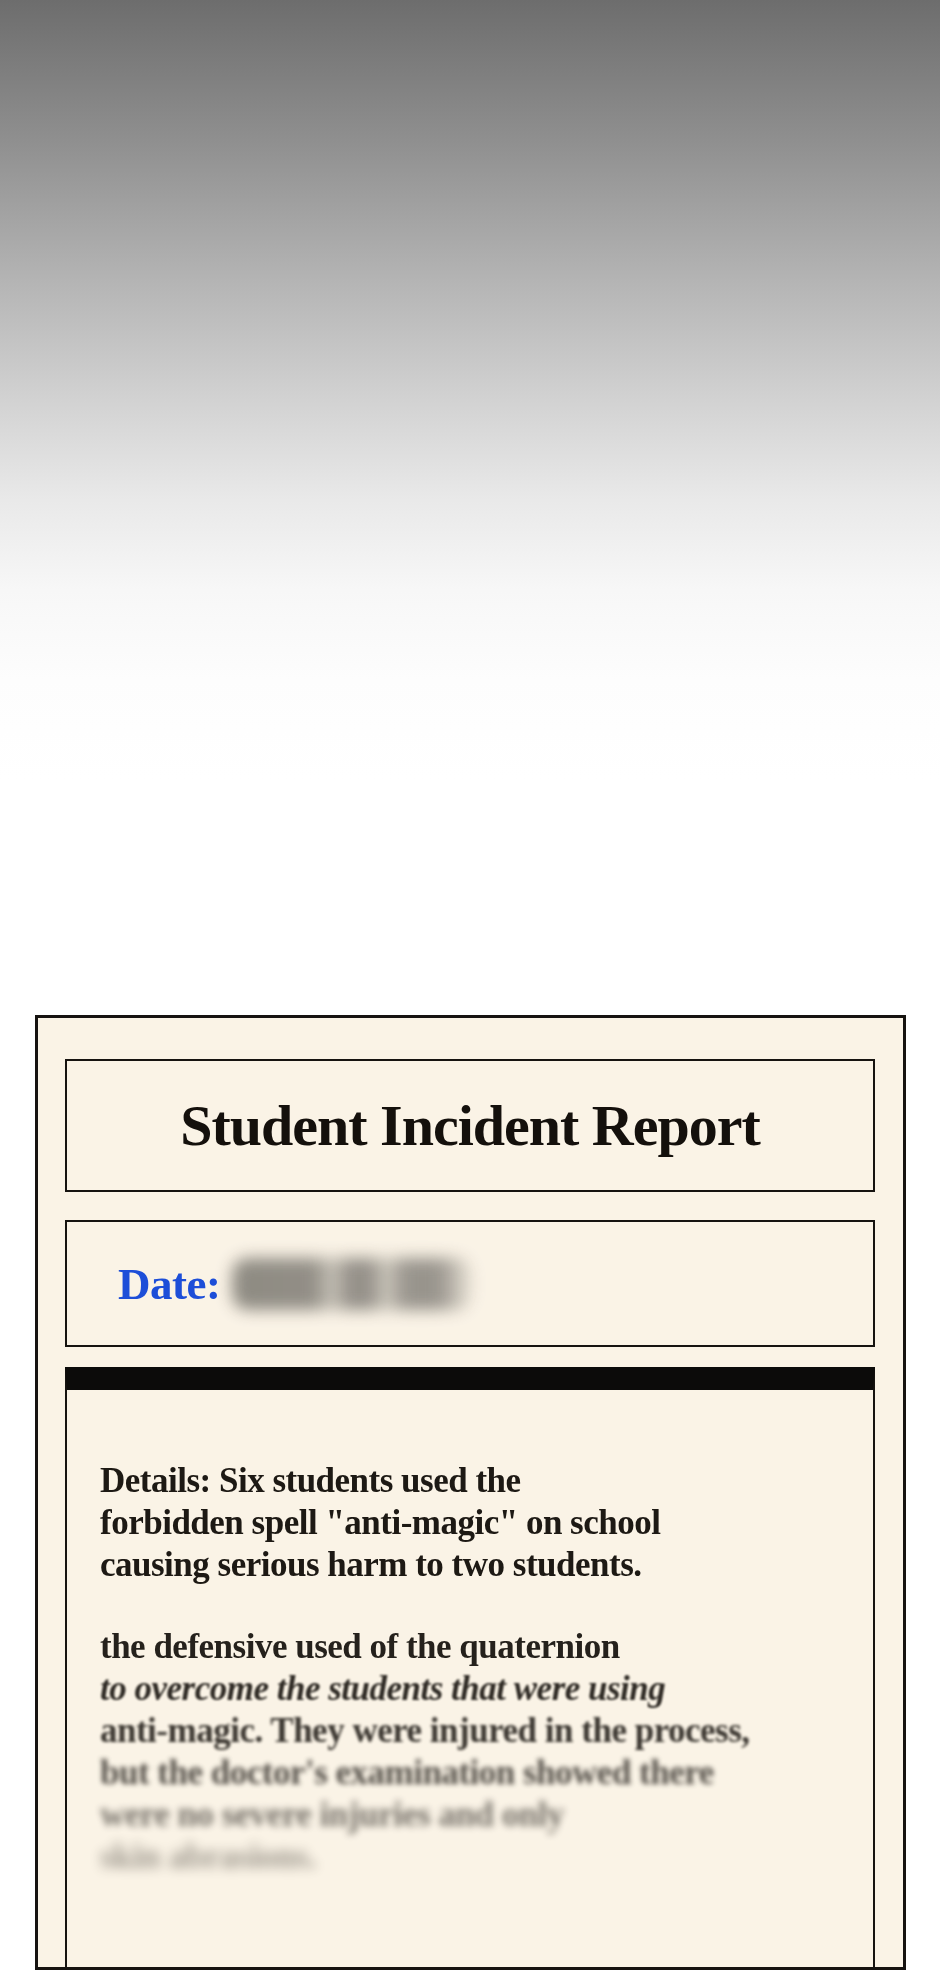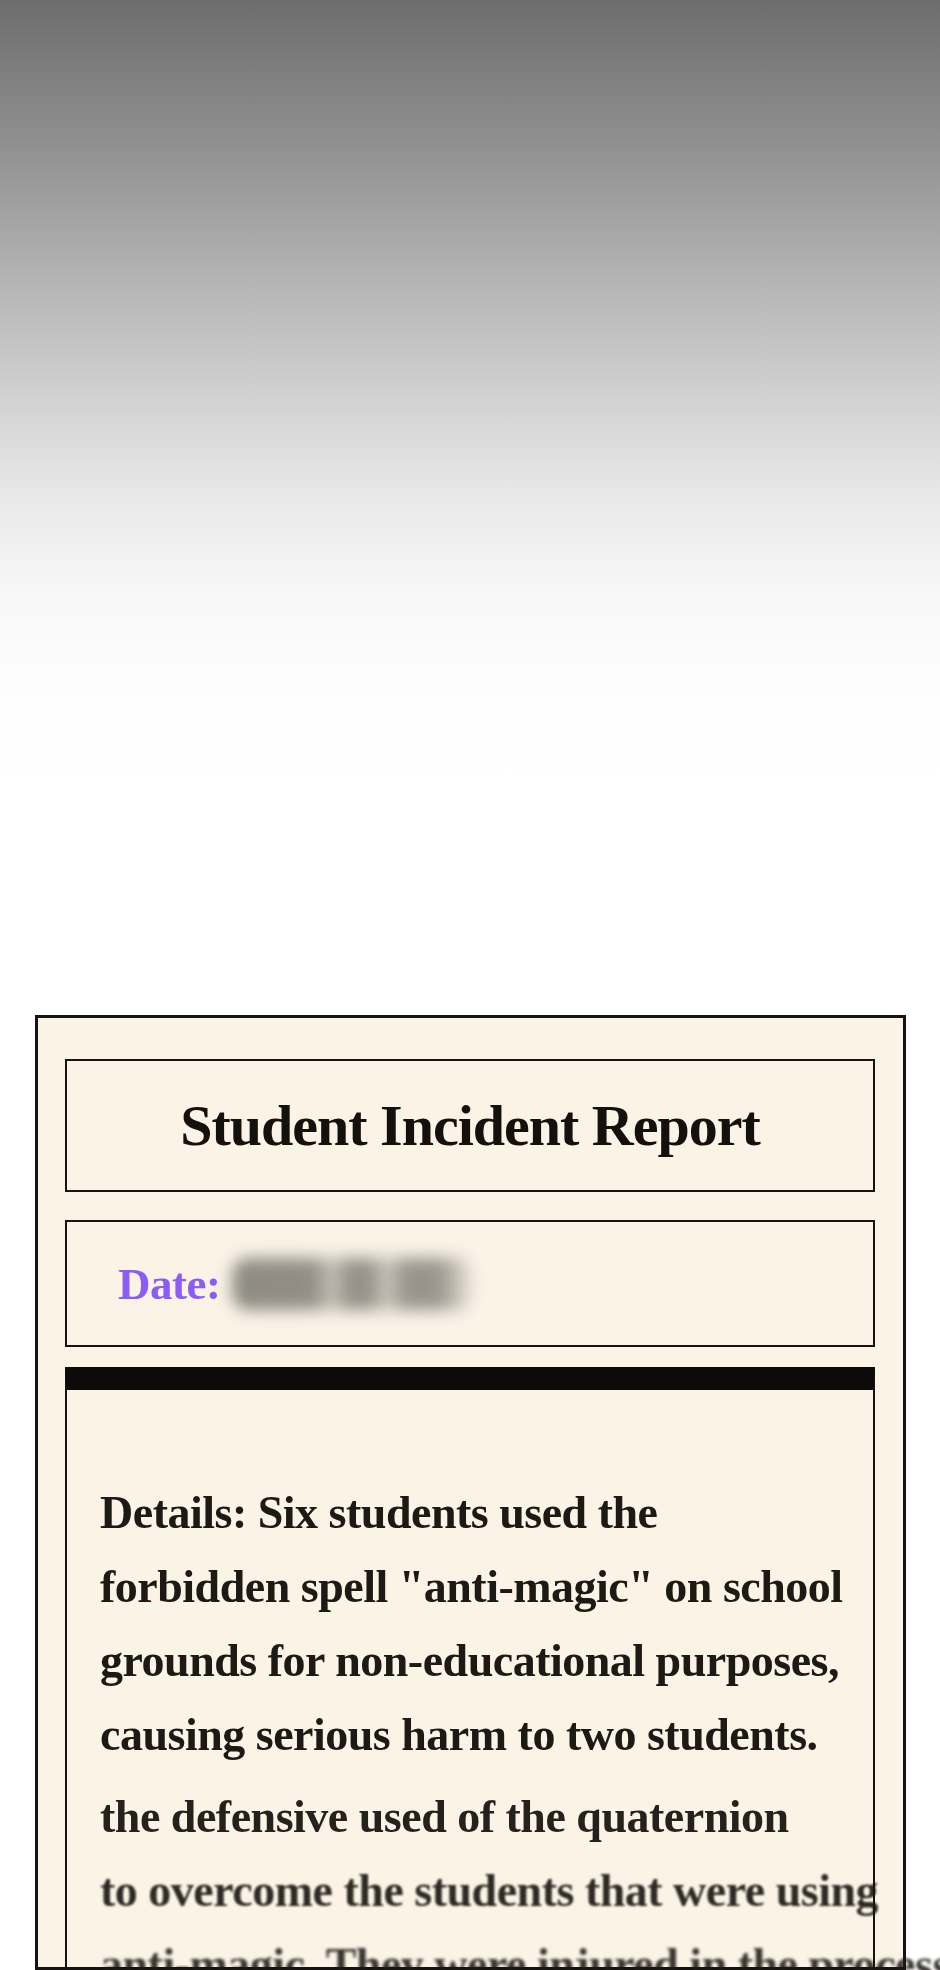--- a/index.html
+++ b/index.html
@@ -59,21 +59,21 @@
     display: flex;
     align-items: center;
     justify-content: space-between;
     padding: 0 42px 0 51px;
   }
   .date-left { display: flex; align-items: center; gap: 12px; }
   .field-label {
     font-size: 45px;
     font-weight: bold;
     letter-spacing: -0.5px;
-    color: #8b5cf6;
+    color: #1d4ed8;
     white-space: nowrap;
   }
   .redaction {
     width: 240px;
     height: 52px;
     border-radius: 16px;
     background: linear-gradient(90deg,
       #838078 0%, #87837c 34%,
       rgba(134,131,124,0.45) 42%,
       #8b8780 48%, #8b8780 58%,
@@ -89,32 +89,31 @@
     width: 810px;
     margin: 20px 0 0 27px;
     height: 640px;
     border-left: 2px solid #161310;
     border-right: 2px solid #161310;
     border-top: 23px solid #0c0b0a;
     padding: 70px 18px 40px 33px;
   }
 
   .body-line {
-    font-size: 46px;
+    font-size: 35px;
     font-weight: bold;
     letter-spacing: -0.5px;
     line-height: 42px;
     color: #1d1914;
     white-space: nowrap;
-    margin-top: 32px;
   }
   .para-gap { margin-top: 40px; }
 
   .b1 { filter: blur(0.4px); opacity: 0.96; }
-  .b2 { filter: blur(0.9px); opacity: 0.92; }
+  .b2 { filter: blur(0.9px); opacity: 0.92; font-style: italic; }
   .b3 { filter: blur(1.4px); opacity: 0.87; }
   .b4 { filter: blur(2.4px); opacity: 0.76; }
   .b5 { filter: blur(3.8px); opacity: 0.60; }
   .b6 { filter: blur(5.8px); opacity: 0.42; }
 </style>
 </head>
 <body>
 
 <div class="document">
 
@@ -126,21 +125,20 @@
     <div class="date-left">
       <span class="field-label">Date:</span>
       <span class="redaction"></span>
     </div>
   </div>
 
   <div class="details-box">
     <div>
       <div class="body-line">Details: Six students used the</div>
       <div class="body-line">forbidden spell "anti-magic" on school</div>
-      <div class="body-line">grounds for non-educational purposes,</div>
       <div class="body-line">causing serious harm to two students.</div>
     </div>
     <div class="para-gap">
       <div class="body-line b1">the defensive used of the quaternion</div>
       <div class="body-line b2">to overcome the students that were using</div>
       <div class="body-line b3">anti-magic. They were injured in the process,</div>
       <div class="body-line b4">but the doctor's examination showed there</div>
       <div class="body-line b5">were no severe injuries and only</div>
       <div class="body-line b6">skin abrasions.</div>
     </div>

